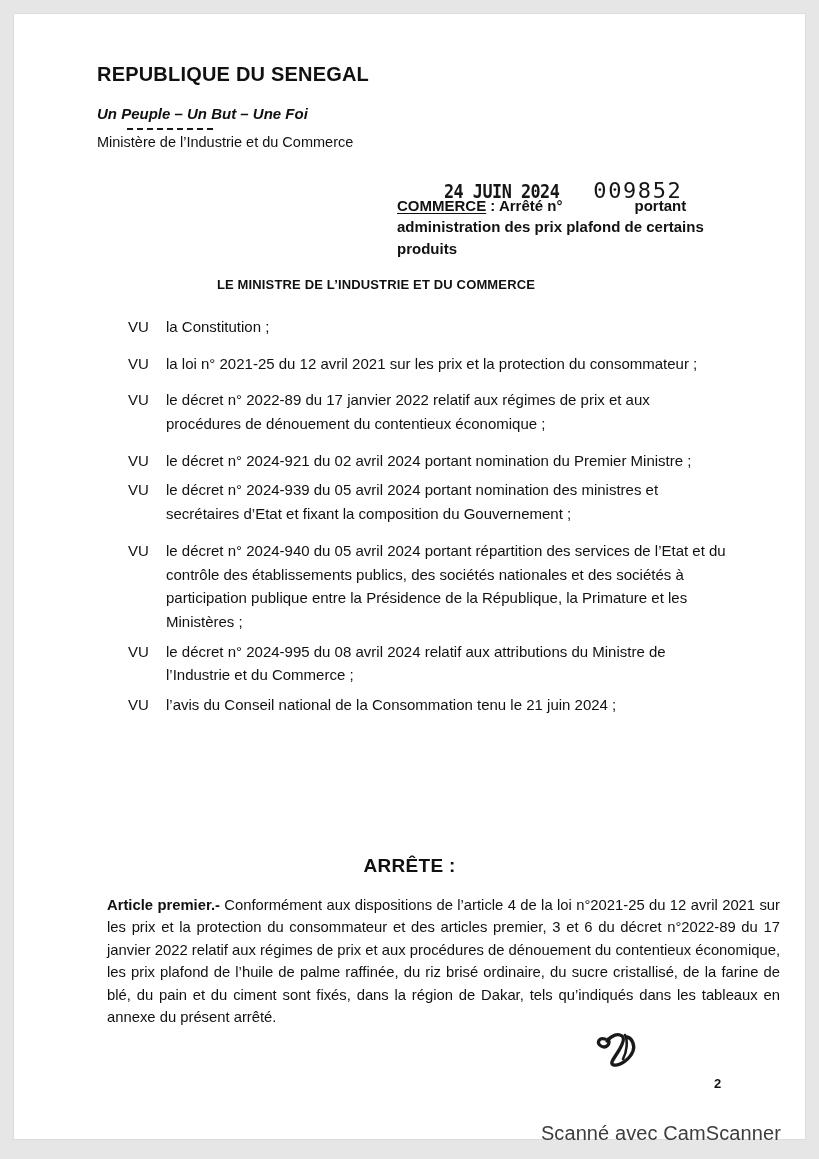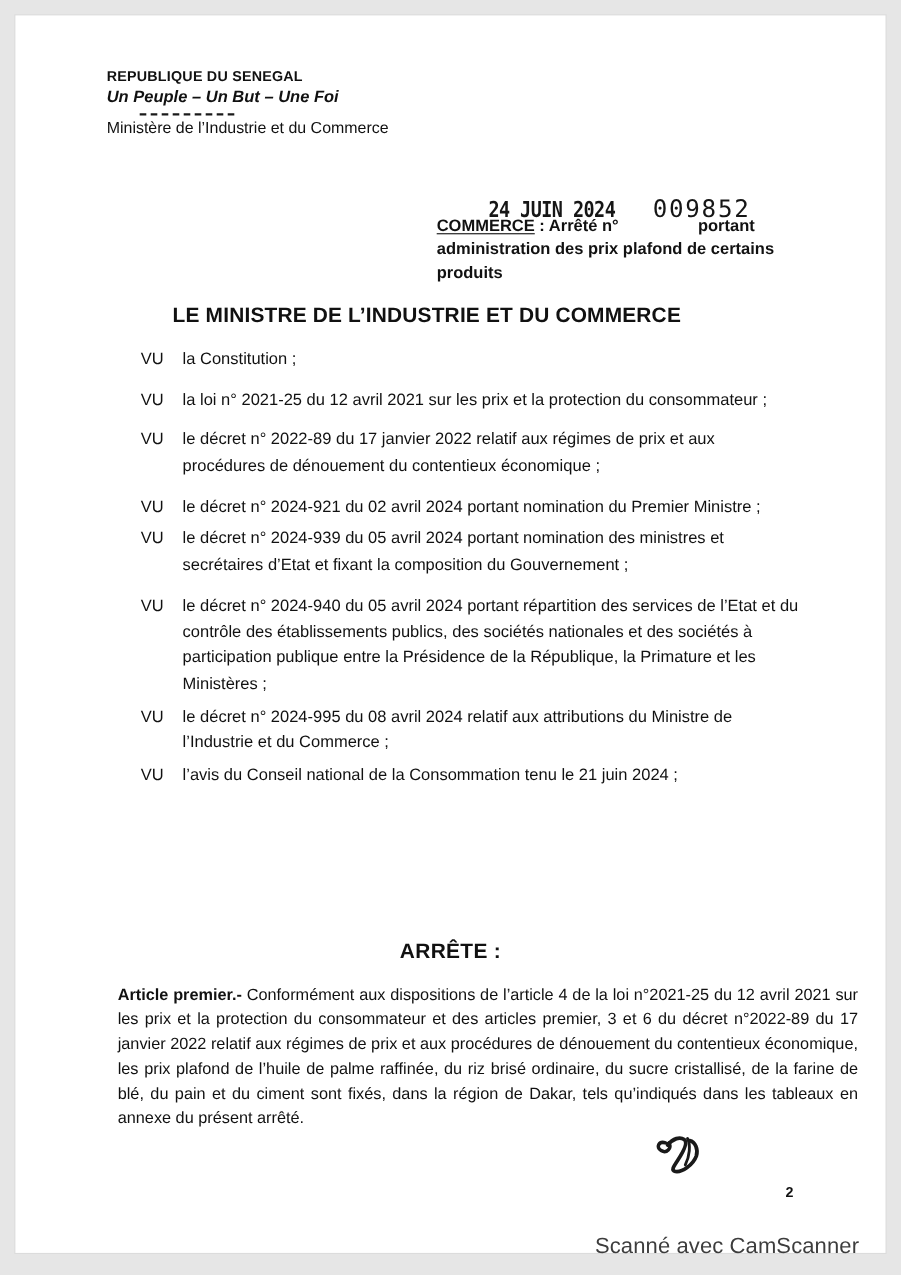--- a/index.html
+++ b/index.html
@@ -34,32 +34,32 @@
   }
 
   
   .letterhead {
     position: absolute;
     left: 83px;
     top: 48px;
     width: 420px;
   }
   .lh-country {
-    font-size: 13px;
+    font-size: 20px;
     font-weight: bold;
     letter-spacing: 0.2px;
     line-height: 1.25;
     white-space: nowrap;
   }
   .lh-motto {
     font-size: 15px;
     font-style: italic;
     font-weight: 600;
     line-height: 1.3;
-    margin-top: 1px;
+    margin-top: 17px;
     white-space: nowrap;
   }
   .lh-rule {
     margin: 4px 0 2px 30px;
     width: 86px;
     height: 0;
     border-top: 2.4px dashed #1a1a1a;
   }
   .lh-ministry {
     font-size: 14.5px;
@@ -108,25 +108,25 @@
     text-underline-offset: 2px;
   }
   .analyse .blank-no {
     display: inline-block;
     width: 72px;
   }
 
   
   .main-title {
     position: absolute;
-    left: 12px;
+    left: 0;
     top: 263px;
     width: 724px;
     text-align: center;
-    font-size: 19px;
+    font-size: 13px;
     font-weight: bold;
     letter-spacing: 0.15px;
   }
 
   
   .clauses {
     position: absolute;
     left: 114px;
     top: 301px;
     width: 600px;

